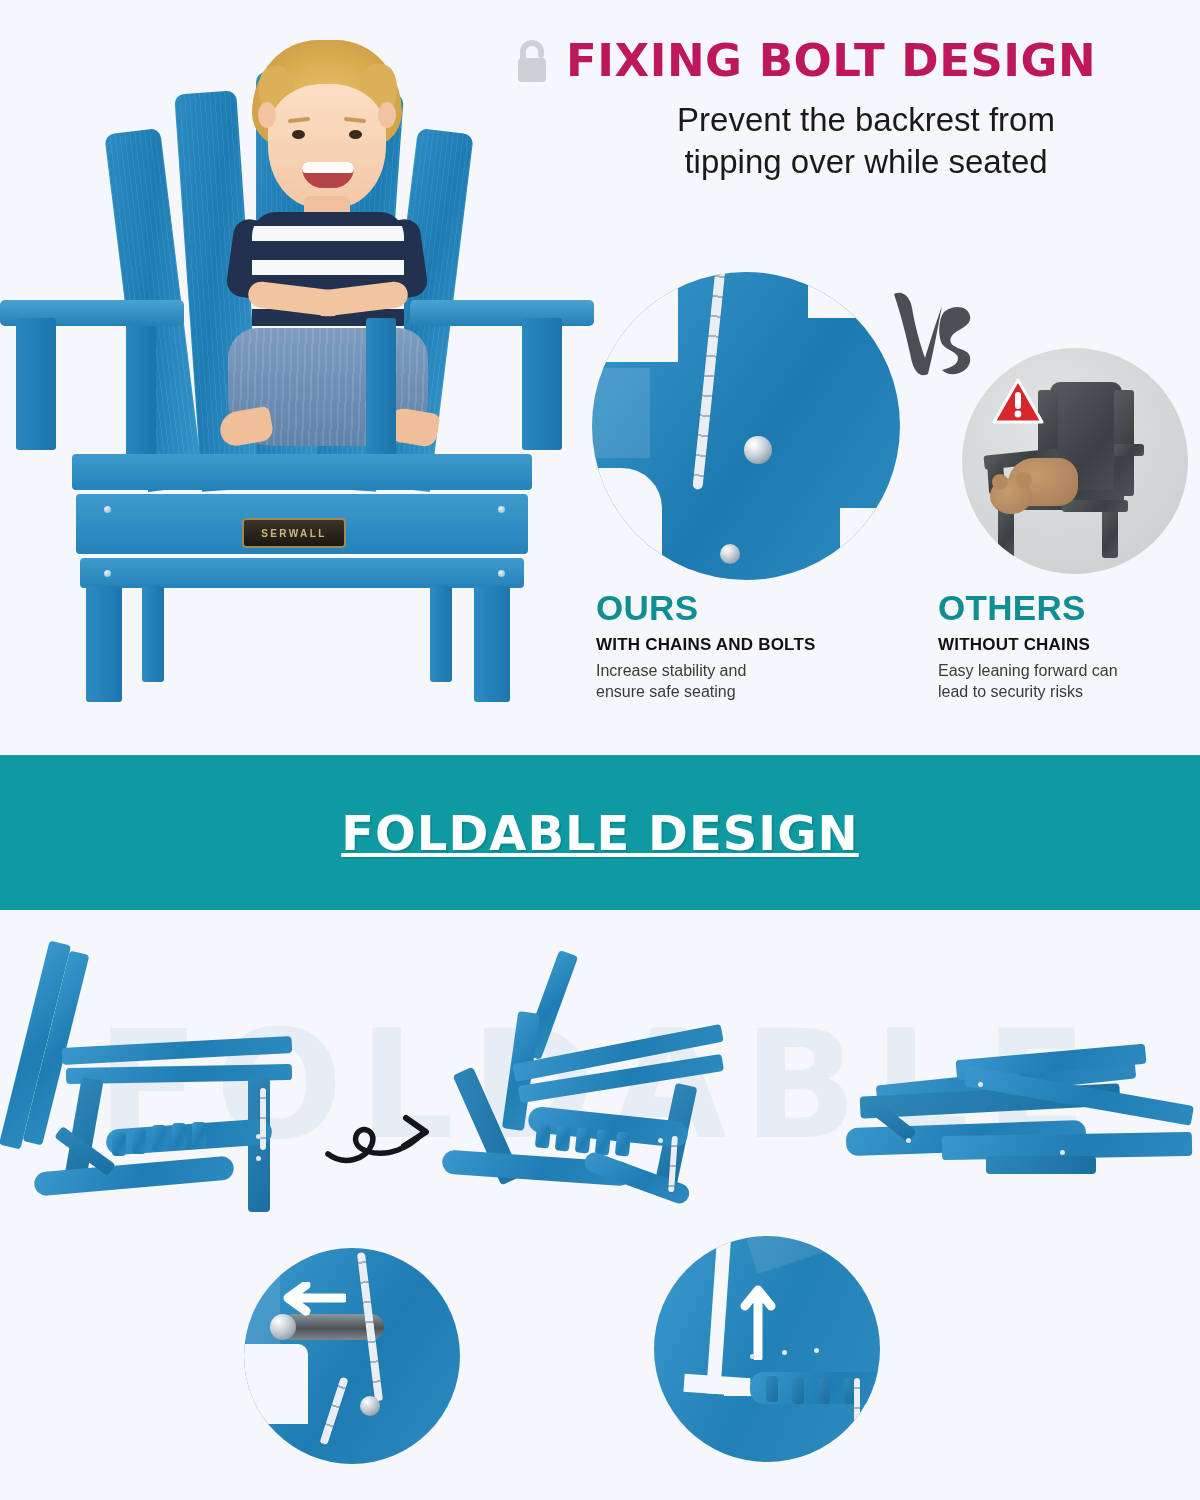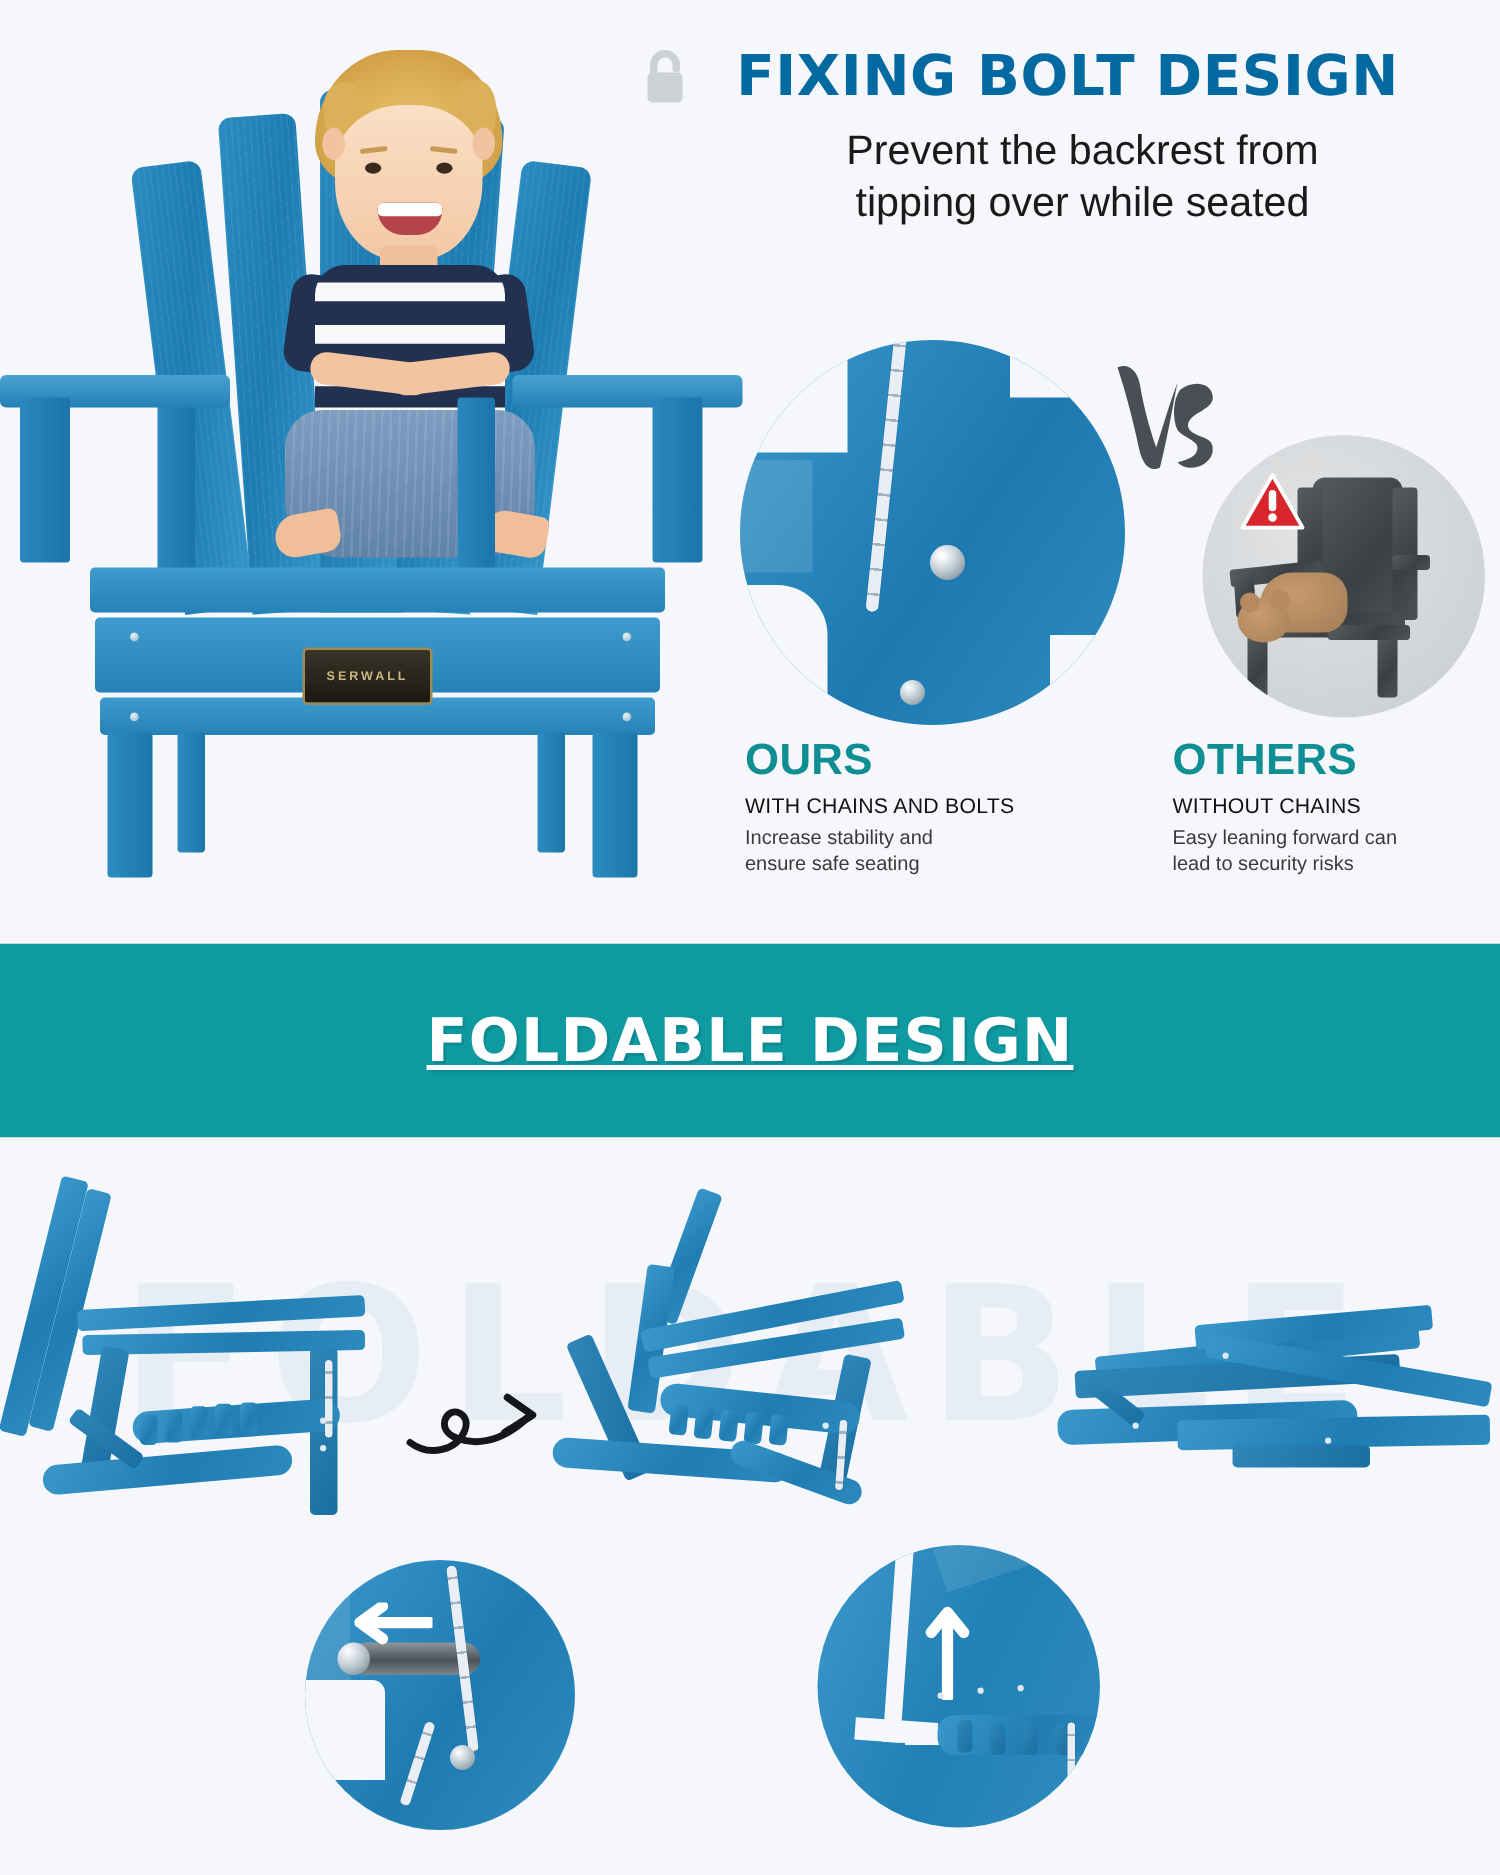--- a/index.html
+++ b/index.html
@@ -63,31 +63,31 @@
   .sleeve.l{left:18px;transform:rotate(8deg);} .sleeve.r{right:18px;transform:rotate(-8deg);}
   .arm-skin{position:absolute;top:246px;width:96px;height:26px;background:#f2c49f;border-radius:14px;}
   .arm-skin.l{left:36px;transform:rotate(7deg);} .arm-skin.r{right:34px;transform:rotate(-7deg);}
   .jeans{position:absolute;left:16px;top:288px;width:200px;height:118px;
         background:linear-gradient(180deg,#7d9cc0,#6083a8);border-radius:30px 30px 44px 44px;}
   .jeans::after{content:"";position:absolute;inset:0;border-radius:30px 30px 44px 44px;
         background:repeating-linear-gradient(92deg,rgba(255,255,255,.10) 0 2px,transparent 2px 7px);}
   .foot{position:absolute;top:370px;width:52px;height:34px;background:#f0bf99;border-radius:26px 10px 18px 22px;}
   .foot.l{left:8px;transform:rotate(-10deg);} .foot.r{right:4px;transform:rotate(10deg);}
 
-  .badge-plate{position:absolute;left:248px;top:500px;width:104px;height:46px;border-radius:4px;
+  .badge-plate{position:absolute;left:248px;top:500px;width:104px;height:30px;border-radius:4px;
         background:linear-gradient(180deg,#3a3429,#1c1812);border:2px solid #9d8a54;
         display:flex;align-items:center;justify-content:center;}
   .badge-plate span{color:#cbb77e;font-size:10px;letter-spacing:2.4px;font-weight:bold;}
 
   
   .bolt-head{position:absolute; left:512px; top:34px; width:668px;}
   .bolt-title-row{display:flex;align-items:center;gap:14px;}
   .lock-ico{width:40px;height:46px;flex:none;}
-  .bolt-title{font-size:45px;font-weight:bold;color:#0369a1;letter-spacing:.5px;
-        font-family:"DejaVu Sans",sans-serif;margin-left:23px;}
+  .bolt-title{font-size:45px;font-weight:bold;color:#be185d;letter-spacing:.5px;
+        font-family:"DejaVu Sans",sans-serif;}
   .bolt-sub{margin-top:12px;text-align:center;font-size:33px;color:#1a1a1a;line-height:1.28;padding-left:40px;}
 
   
   .circ{position:absolute;border-radius:50%;overflow:hidden;}
   .circ-ours{left:592px;top:272px;width:308px;height:308px;
         background:linear-gradient(125deg,#3a97cb,#1d7ab1 55%,#2f8cc0);}
   .circ-ours .cut{position:absolute;background:#f5f7fb;}
   .chain{position:absolute;width:10px;background:
         repeating-linear-gradient(180deg,#e8eef3 0 9px,#9fb3c2 9px 11px,#e8eef3 11px 20px);
         border-radius:5px;box-shadow:0 0 1px rgba(0,0,0,.3);}
@@ -108,21 +108,21 @@
   .bear-ear{position:absolute;width:16px;height:16px;border-radius:50%;background:#b68a60;}
   .warn-tri{position:absolute;left:30px;top:30px;width:52px;height:48px;}
 
   .vs-mark{position:absolute;left:888px;top:282px;width:86px;height:98px;}
 
   
   .cap{position:absolute;text-align:left;}
   .cap-ours{left:596px;top:588px;width:300px;}
   .cap-others{left:938px;top:588px;width:274px;}
   .cap-title{font-size:35px;font-weight:bold;color:#0f8e93;letter-spacing:.3px;}
-  .cap-strong{margin-top:7px;font-size:17px;font-weight:normal;color:#111;letter-spacing:.2px;}
+  .cap-strong{margin-top:7px;font-size:17px;font-weight:bold;color:#111;letter-spacing:.2px;}
   .cap-desc{margin-top:6px;font-size:16px;color:#3a3a3a;line-height:1.3;}
 
   
   .banner{position:absolute;left:0;top:755px;width:1200px;height:155px;background:#0f9aa2;
           display:flex;flex-direction:column;align-items:center;justify-content:center;}
   .banner-title{font-size:48px;font-weight:bold;color:#fff;letter-spacing:1px;
           font-family:"DejaVu Sans",sans-serif;text-shadow:2px 2px 0 rgba(0,0,0,.10);text-decoration:underline;}
   .banner-sub{margin-top:10px;font-size:31px;color:#ffffff;}
 
   

